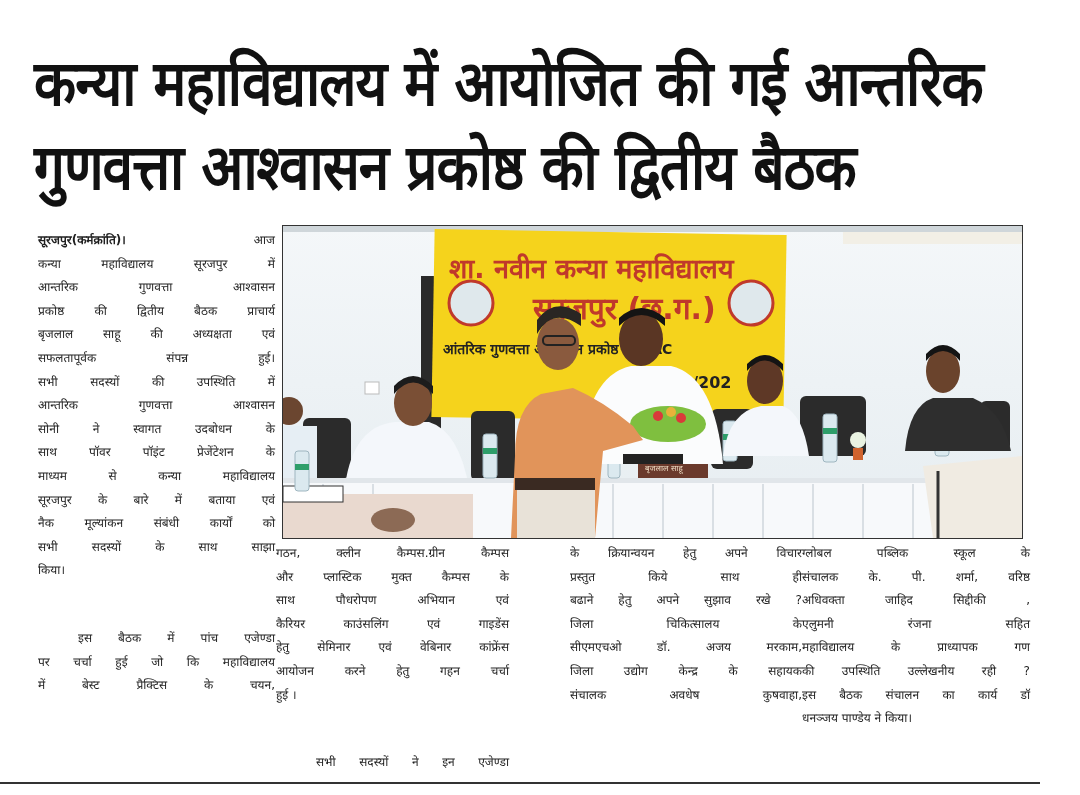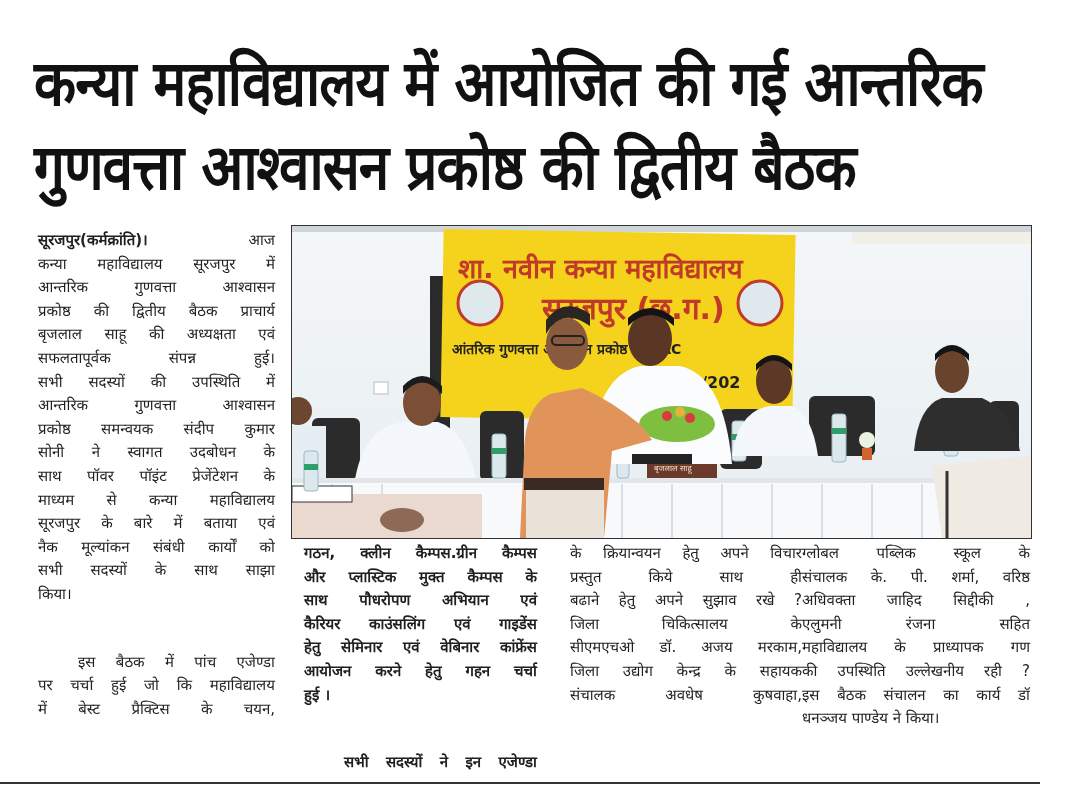--- a/index.html
+++ b/index.html
@@ -3,50 +3,49 @@
 <meta charset="utf-8">
 <style>
   html,body{margin:0;padding:0;background:#ffffff;}
   body{width:1080px;height:795px;position:relative;overflow:hidden;
        font-family:"DejaVu Sans","Liberation Sans",sans-serif;color:#1a1a1a;}
   .headline{position:absolute;left:34px;margin:0;font-family:"DejaVu Sans",sans-serif;
        font-weight:bold;color:#111;letter-spacing:-1px;white-space:nowrap;
        transform-origin:left top;}
   .h1{top:38px;font-size:56px;transform:scaleX(0.98) scaleY(1.12);}
   .h2{top:122px;font-size:56px;transform:scaleX(0.98) scaleY(1.12);}
-  .col{position:absolute;font-family:"DejaVu Sans",sans-serif;font-size:15px;line-height:23.6px;
+  .col{position:absolute;font-family:"DejaVu Sans",sans-serif;font-size:12px;line-height:23.6px;
        color:#1f1f1f;text-align:justify;text-align-last:justify;}
   .col .line{display:block;white-space:nowrap;text-align:justify;text-align-last:justify;}
   .col .line.last{text-align-last:left;}
   .col .line.indent{padding-left:40px;margin-top:44px;}
   .dateline{font-weight:bold;}
   .c1{left:38px;top:229px;width:237px;}
-  .c2{left:304px;top:542px;width:233px;font-weight:bold;}
+  .c2{left:276px;top:542px;width:233px;}
   .c3{left:548px;top:542px;width:232px;margin-left:22px;}
   .c4{left:802px;top:542px;width:228px;}
-  .photo{position:absolute;left:291px;top:225px;width:739px;height:312px;
+  .photo{position:absolute;left:282px;top:225px;width:739px;height:312px;
          border:1.5px solid #333;background:#8b5cf6;overflow:hidden;}
   .rule{position:absolute;left:0;top:782px;width:1040px;height:2px;background:#333;}
 </style>
 </head>
 <body>
 
 <h1 class="headline h1">कन्या महाविद्यालय में आयोजित की गई आन्तरिक</h1>
 <h1 class="headline h2">गुणवत्ता आश्वासन प्रकोष्ठ की द्वितीय बैठक</h1>
 
 <div class="col c1">
   <span class="line"><b class="dateline">सूरजपुर(कर्मक्रांति)।</b> <span>आज</span></span>
   <span class="line">कन्या महाविद्यालय सूरजपुर में</span>
   <span class="line">आन्तरिक गुणवत्ता आश्वासन</span>
   <span class="line">प्रकोष्ठ की द्वितीय बैठक प्राचार्य</span>
   <span class="line">बृजलाल साहू की अध्यक्षता एवं</span>
   <span class="line">सफलतापूर्वक संपन्न हुई।</span>
   <span class="line">सभी सदस्यों की उपस्थिति में</span>
   <span class="line">आन्तरिक गुणवत्ता आश्वासन</span>
-  <span class="line">प्रकोष्ठ समन्वयक संदीप कुमार</span>
   <span class="line">सोनी ने स्वागत उदबोधन के</span>
   <span class="line">साथ पॉवर पॉइंट प्रेजेंटेशन के</span>
   <span class="line">माध्यम से कन्या महाविद्यालय</span>
   <span class="line">सूरजपुर के बारे में बताया एवं</span>
   <span class="line">नैक मूल्यांकन संबंधी कार्यों को</span>
   <span class="line">सभी सदस्यों के साथ साझा</span>
   <span class="line last">किया।</span>
   <span class="line indent">इस बैठक में पांच एजेण्डा</span>
   <span class="line">पर चर्चा हुई जो कि महाविद्यालय</span>
   <span class="line">में बेस्ट प्रैक्टिस के चयन,</span>

